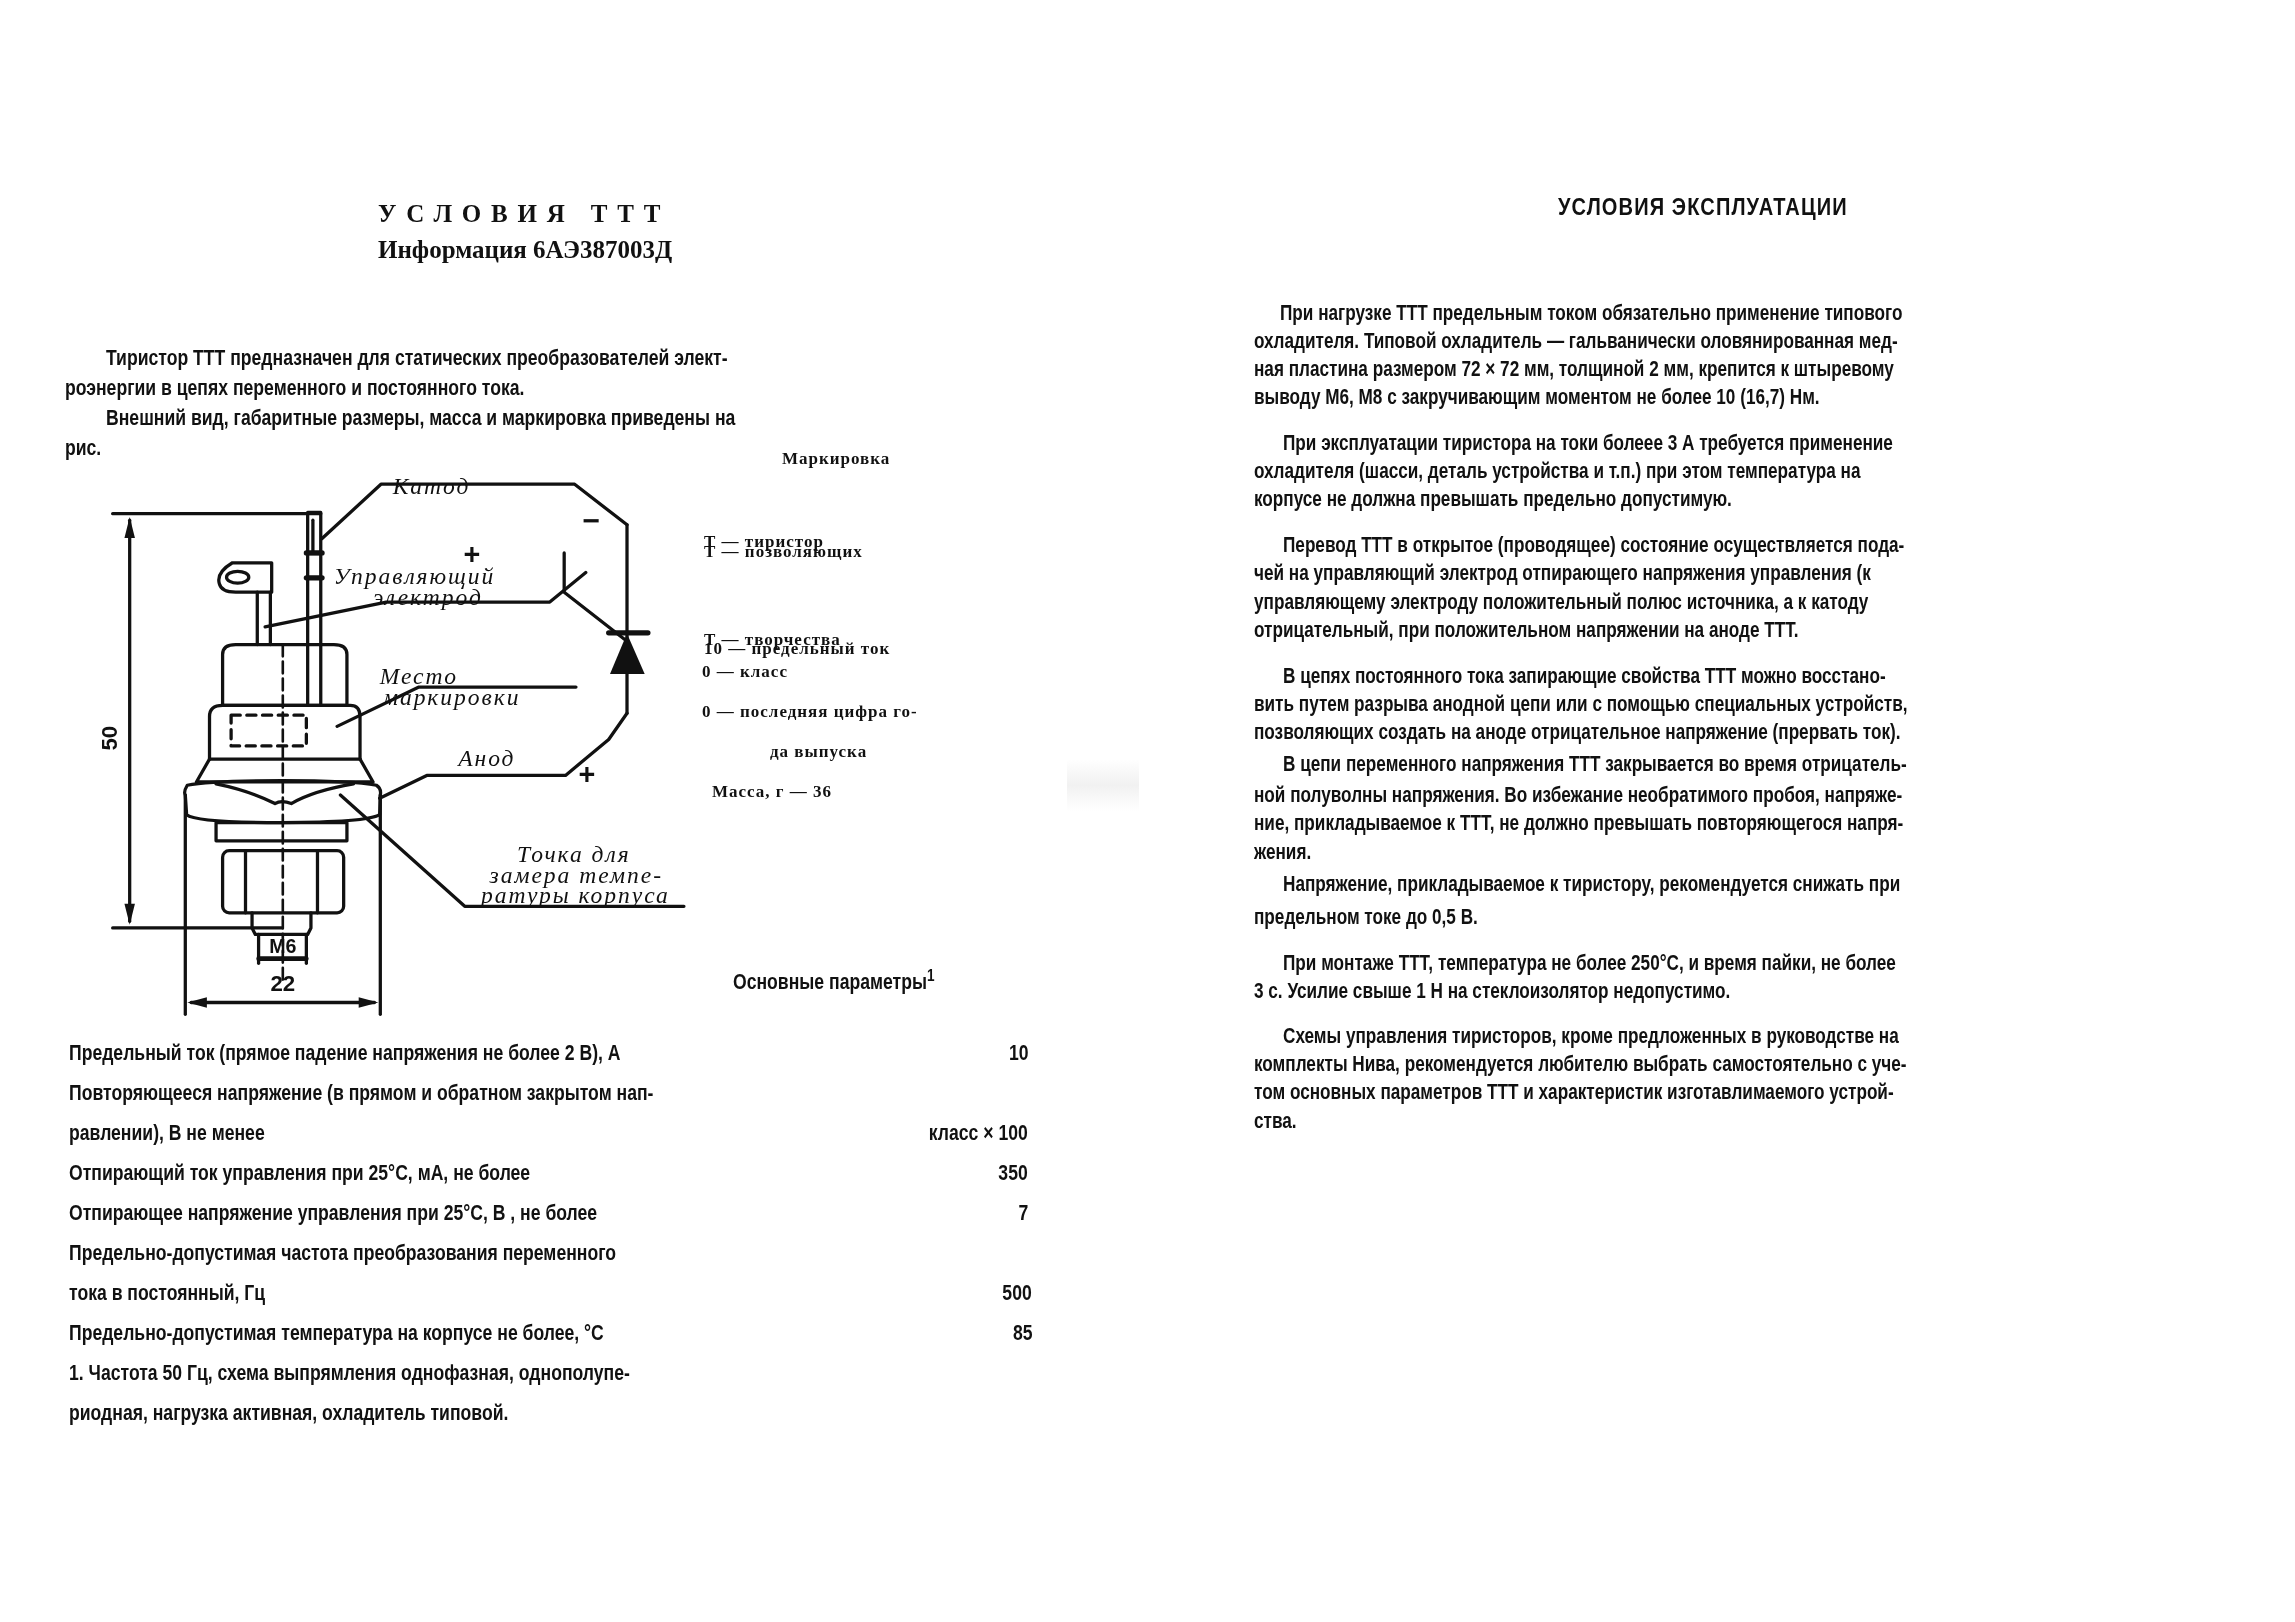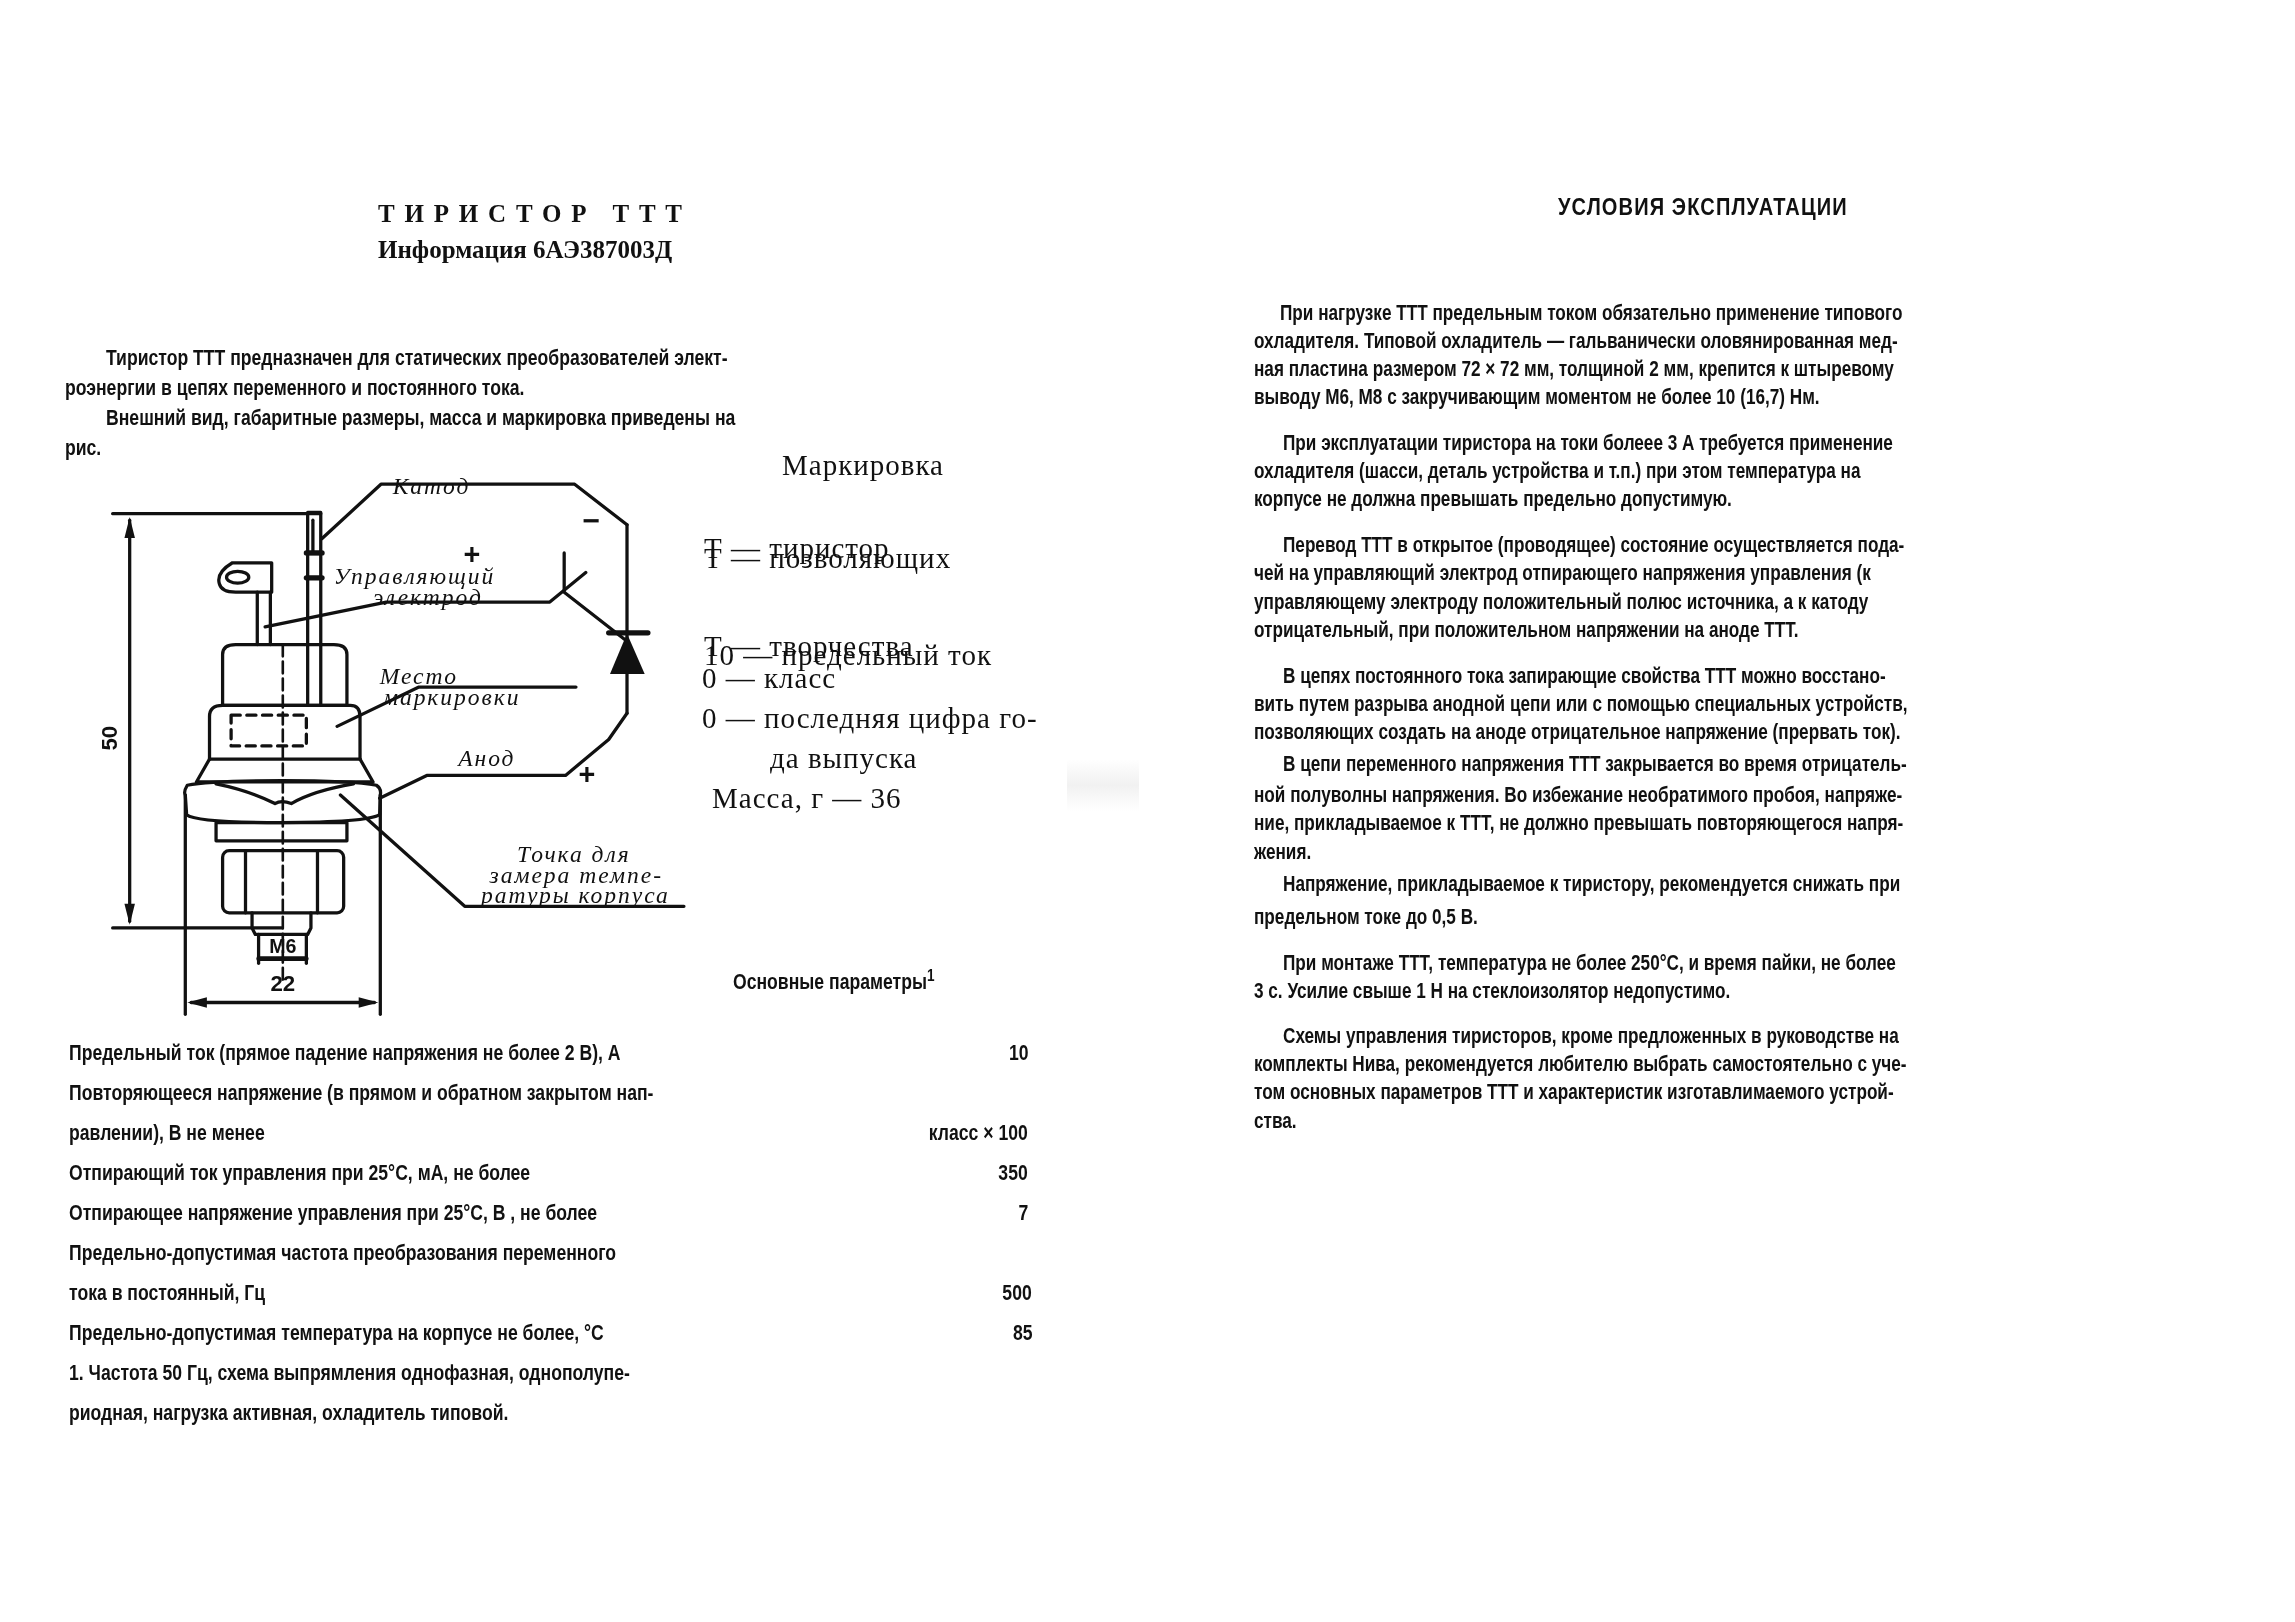--- a/index.html
+++ b/index.html
@@ -5,35 +5,35 @@
   html, body { margin: 0; padding: 0; background: #ffffff; }
   body { width: 2295px; height: 1623px; position: relative; overflow: hidden; color: #111; }
   .abs { position: absolute; white-space: nowrap; }
   .page-left, .page-right { position: absolute; top: 0; height: 1623px; }
   .page-left { left: 0; width: 1148px; }
   .page-right { left: 1148px; width: 1148px; }
 
   .title-spaced { font-family: "Liberation Serif", serif; font-weight: bold; font-size: 25px; letter-spacing: 9.8px; }
   .title-sub { font-family: "Liberation Serif", serif; font-weight: bold; font-size: 25px; }
   .body-cond { font-family: "Liberation Sans", sans-serif; font-weight: bold; font-size: 22px; transform-origin: 0 0; transform: scaleX(0.80); }
-  .body-serif { font-family: "Liberation Serif", serif; font-weight: normal; font-size: 29px; letter-spacing: 1px; }
+  .body-serif { font-family: "Liberation Serif", serif; font-weight: bold; font-size: 17px; letter-spacing: 1px; }
   .right-heading { font-family: "Liberation Sans", sans-serif; font-weight: bold; font-size: 23.6px; transform-origin: 0 0; transform: scaleX(0.85); letter-spacing: 1.3px; }
   .right-text { font-family: "Liberation Sans", sans-serif; font-weight: bold; font-size: 22px; transform-origin: 0 0; transform: scaleX(0.78); line-height: 28px; }
   .param-value { font-family: "Liberation Sans", sans-serif; font-weight: bold; font-size: 22px; transform-origin: 100% 0; transform: scaleX(0.80); text-align: right; }
   svg text.italic { font-family: "Liberation Serif", serif; font-style: italic; font-size: 36px; letter-spacing: 3px; }
   svg text.dim { font-family: "Liberation Sans", sans-serif; font-weight: bold; font-size: 34px; }
   .scan-smudge { position: absolute; left: 1067px; top: 759px; width: 72px; height: 52px;
     background: linear-gradient(180deg, rgba(200,200,200,0.0), rgba(215,215,215,0.35), rgba(200,200,200,0.0)); }
 </style>
 </head>
 <body>
 
 <div class="page-left">
 
-  <div class="abs title-spaced" style="left:378px; top:200px;">ТИРИСТОР   ТТТ</div>
+  <div class="abs title-spaced" style="left:378px; top:200px;">УСЛОВИЯ   ТТТ</div>
   <div class="abs title-sub" style="left:378px; top:236px;">Информация 6АЭ387003Д</div>
 
   <div>
     <div class="abs body-cond" style="left:106px; top:345px;">Тиристор  ТТТ предназначен для статических преобразователей элект-</div>
     <div class="abs body-cond" style="left:65px; top:375px;">роэнергии в цепях переменного и постоянного тока.</div>
     <div class="abs body-cond" style="left:106px; top:405px;">Внешний вид, габаритные размеры, масса и маркировка приведены на</div>
     <div class="abs body-cond" style="left:65px; top:435px;">рис.</div>
   </div>
 
   <svg class="abs" style="left:0; top:0;" width="1148" height="1047" viewBox="0 0 1754 1600">

